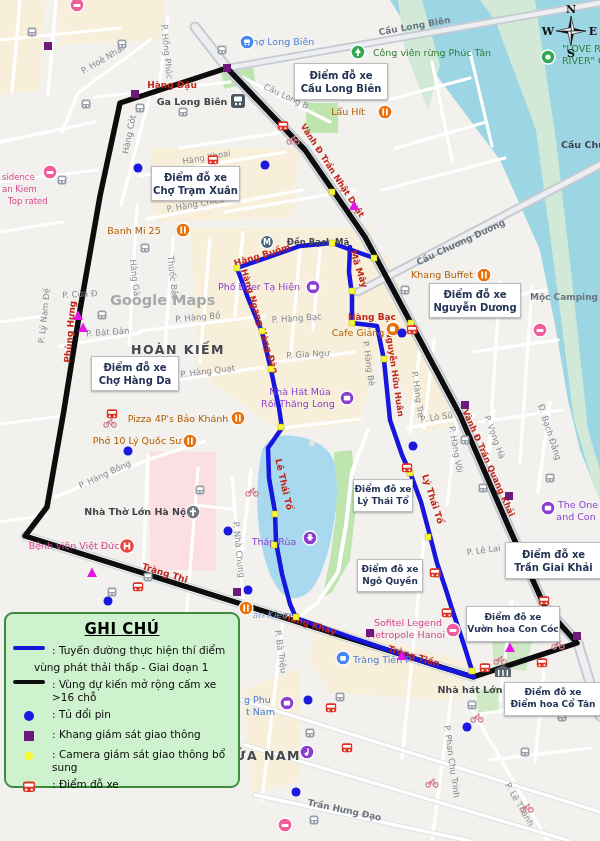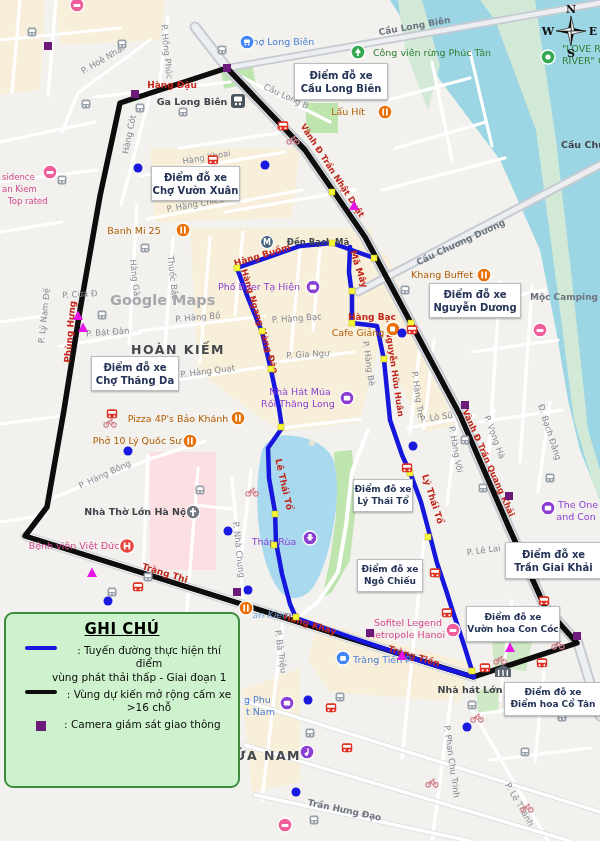--- a/index.html
+++ b/index.html
@@ -23,26 +23,26 @@
   .maplabel{position:absolute;background:#fff;border:1px solid #b9bcc0;
     box-shadow:0 1px 2px rgba(0,0,0,.3);display:flex;flex-direction:column;
     align-items:center;justify-content:center;text-align:center;
     font-size:10px;font-weight:600;color:#253457;line-height:1.3;z-index:5;}
   .maplabel.small{font-size:9px;}
   #legend{position:absolute;left:4px;top:612px;width:236px;height:176px;
     background:#cdf2cd;border:2px solid #3d8b3d;border-radius:9px;z-index:6;
     padding:4px 0 0 0;box-sizing:border-box;color:#111;}
   #legend h1{margin:2px 0 6px 0;text-align:center;font-size:15px;
     text-decoration:underline;color:#000;letter-spacing:.5px;}
-  .lrow{display:flex;align-items:flex-start;margin:0 0 4px 12px;min-height:16px;text-align:center;}
+  .lrow{display:flex;align-items:flex-start;margin:0 0 4px 0;min-height:16px;}
   .lsw{width:46px;flex:0 0 46px;display:flex;justify-content:center;
     align-items:center;padding-top:2px;}
   .ltx{font-size:10.5px;line-height:1.25;color:#0c0c0c;padding-right:4px;}
   .lline{width:32px;height:4px;border-radius:2px;}
-  .l2{margin-left:46px;font-size:10.5px;line-height:1.2;color:#0c0c0c;margin-top:-3px;margin-bottom:4px;}
+  .l2{margin-left:28px;font-size:10.5px;line-height:1.2;color:#0c0c0c;margin-top:-3px;margin-bottom:4px;}
 </style>
 </head>
 <body>
 
 <div id="stage">
 <svg id="map-svg" width="600" height="841" viewBox="0 0 600 841">
   <defs>
     <symbol id="i-bus" viewBox="0 0 12 12">
       <rect x="0.8" y="1.2" width="10.4" height="9" rx="2" fill="#df3226"></rect>
       <rect x="2.1" y="3" width="7.8" height="2.8" rx="0.6" fill="#fff"></rect>
@@ -518,37 +518,37 @@
     <text x="-23" y="4" class="anch" style="font-family:'DejaVu Serif',serif;font-size:11px;font-weight:700;fill:#111">W</text>
   </g>
 </svg>
 
 <div class="maplabel" style="left:294px;top:63px;width:92px;height:35px">
   <span>Điểm đỗ xe</span>
   <span>Cầu Long Biên</span>
 </div>
 <div class="maplabel" style="left:151px;top:166px;width:87px;height:33px">
   <span>Điểm đỗ xe</span>
-  <span>Chợ Vườn Xuân</span>
+  <span>Chợ Trạm Xuân</span>
 </div>
 <div class="maplabel" style="left:429px;top:283px;width:90px;height:33px">
   <span>Điểm đỗ xe</span>
   <span>Nguyễn Dương</span>
 </div>
 <div class="maplabel" style="left:91px;top:356px;width:86px;height:33px">
   <span>Điểm đỗ xe</span>
-  <span>Chợ Thăng Da</span>
+  <span>Chợ Hàng Da</span>
 </div>
 <div class="maplabel small" style="left:353px;top:479px;width:58px;height:31px">
   <span>Điểm đỗ xe</span>
   <span>Lý Thái Tổ</span>
 </div>
 <div class="maplabel small" style="left:357px;top:559px;width:64px;height:31px">
   <span>Điểm đỗ xe</span>
-  <span>Ngô Chiếu</span>
+  <span>Ngô Quyền</span>
 </div>
 <div class="maplabel" style="left:505px;top:542px;width:95px;height:35px">
   <span>Điểm đỗ xe</span>
   <span>Trần Giai Khải</span>
 </div>
 <div class="maplabel small" style="left:466px;top:606px;width:92px;height:34px">
   <span>Điểm đỗ xe</span>
   <span>Vườn hoa Con Cóc</span>
 </div>
 <div class="maplabel small" style="left:504px;top:682px;width:96px;height:32px">
@@ -567,19 +567,43 @@
   <div class="l2">vùng phát thải thấp - Giai đoạn 1</div>
   <div class="lrow">
     <span class="lsw">
           <span class="lline" style="background:#0d0d0d;height:4.5px"></span>
         </span>
     <span class="ltx">: Vùng dự kiến mở rộng cấm xe &gt;16 chỗ</span>
   </div>
   <div class="lrow">
     <span class="lsw">
           <svg width="12" height="12">
+            <circle cx="6" cy="6" r="5" fill="#1a1adf"></circle>
+          </svg>
+        </span>
+    <span class="ltx">: Tủ đổi pin</span>
+  </div>
+  <div class="lrow">
+    <span class="lsw">
+          <svg width="12" height="12">
             <rect x="1" y="1" width="10" height="10" fill="#6d1b7b"></rect>
           </svg>
         </span>
-    <span class="ltx">: Camera giám sát giao thông</span>
+    <span class="ltx">: Khang giám sát giao thông</span>
   </div>
+  <div class="lrow">
+    <span class="lsw">
+          <svg width="12" height="12">
+            <circle cx="6" cy="6" r="4.5" fill="#f6f63c"></circle>
+          </svg>
+        </span>
+    <span class="ltx">: Camera giám sát giao thông bổ sung</span>
+  </div>
+  <div class="lrow">
+    <span class="lsw">
+          <svg width="14" height="14">
+            <use href="#i-bus" width="14" height="14"></use>
+          </svg>
+        </span>
+    <span class="ltx">: Điểm đỗ xe</span>
+  </div>
 </div>
 </div>
 
 </body></html>

